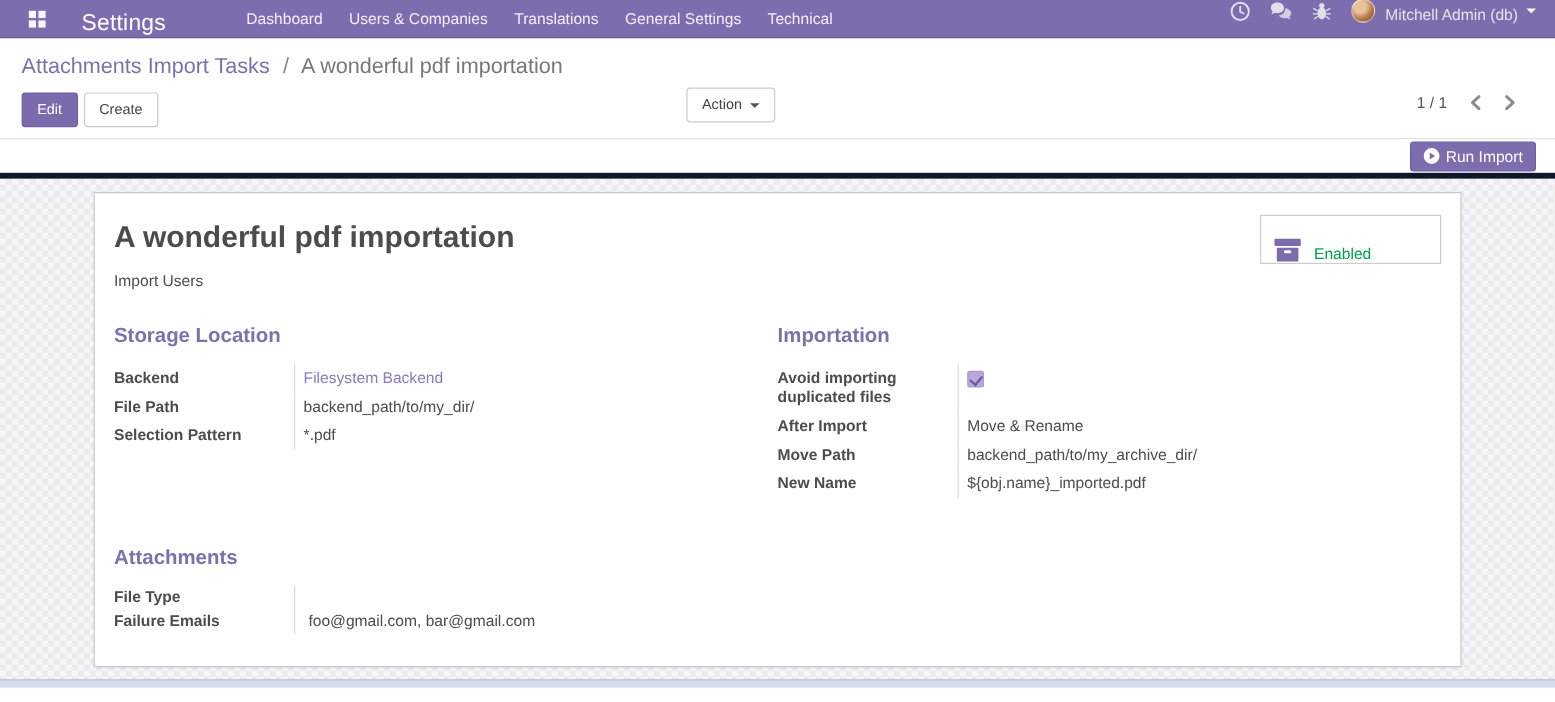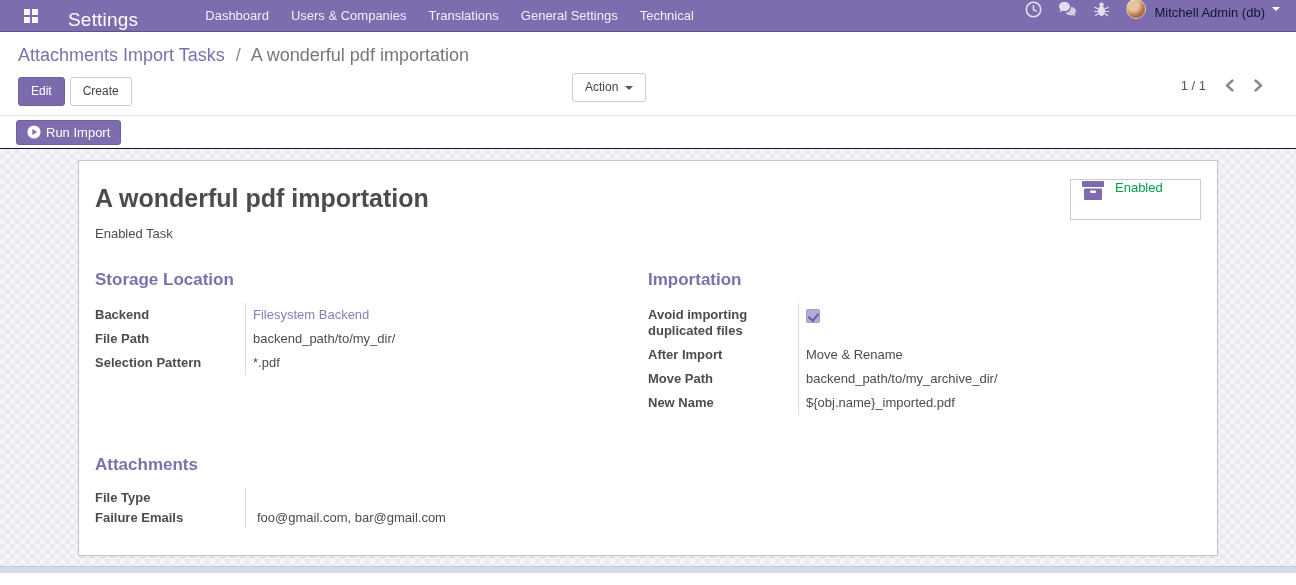--- a/index.html
+++ b/index.html
@@ -16,55 +16,55 @@
   .top-menu { display:flex; align-items:center; height:100%; }
   .top-menu .menu-item { color:#f2effa; font-size:13px; padding:0 11px; height:100%;
     display:flex; align-items:center; cursor:pointer; }
   .systray { margin-left:auto; display:flex; align-items:center; gap:0; }
   .tray-icon { width:34px; height:44px; display:flex; align-items:center; justify-content:center; cursor:pointer; }
   .tray-icon svg { opacity:.78; }
   .user-menu { display:flex; align-items:center; margin-left:8px; cursor:pointer; }
   .avatar { width:20px; height:20px; border-radius:50%;
     background:radial-gradient(circle at 35% 30%, #e8c49a 0 30%, #b4764a 60%, #7a4a2a 100%);
     border:1px solid rgba(255,255,255,.5); }
-  .user-name { color:#0f172a; font-size:13px; margin:6px 7px 0 8px; }
+  .user-name { color:#e5e5e5; font-size:13px; margin:6px 7px 0 8px; }
   .caret-down { width:0; height:0; border-left:4px solid transparent; border-right:4px solid transparent;
     border-top:4px solid #fff; }
 
   
   .control-panel { background:#fff; padding:10px 18px 0 18px; border-bottom:1px solid #e3e3e3; position:relative; height:84px; }
   .breadcrumb { font-size:18px; line-height:26px; }
   .breadcrumb .bc-parent { color:#7c71ad; cursor:pointer; }
   .breadcrumb .bc-sep { color:#888; margin:0 6px; }
   .breadcrumb .bc-current { color:#777; }
   .cp-buttons { display:flex; align-items:center; margin-top:9px; }
   .btn { font-size:12px; border-radius:3px; padding:5px 12px; cursor:pointer; line-height:17px; }
   .btn-primary { background:#7c6bac; border:1px solid #6f5f9e; color:#fff; }
   .btn-default { background:#fff; border:1px solid #ccc; color:#444; margin-left:5px; }
   .btn-action { position:absolute; left:567px; top:41px; display:flex; align-items:center; gap:7px; }
   .btn-action .caret { width:0; height:0; border-left:4px solid transparent; border-right:4px solid transparent; border-top:4px solid #555; }
   .pager { position:absolute; right:32px; top:46px; display:flex; align-items:center; font-size:13px; color:#555; }
   .pager-chevron { margin-left:18px; cursor:pointer; display:flex; }
 
   
-  .statusbar { height:33px; background:#fff; border-bottom:1px solid #0f172a;
-    display:flex; align-items:center; padding:0 16px; }
+  .statusbar { height:33px; background:#fff; border-bottom:5px solid #0f172a;
+    display:flex; align-items:center; padding:0 16px;justify-content:flex-end; }
   .btn-run { display:flex; align-items:center; gap:5px; background:#7d6cae; border:1px solid #6f5f9e;
     color:#fff; font-size:13px; border-radius:3px; padding:4px 10px; cursor:pointer; }
 
   
   .content { position:relative; height:424px;
     background-image:conic-gradient(#ebebef 25%, #f6f6f8 0 50%, #ebebef 0 75%, #f6f6f8 0);
     background-size:10px 10px; }
   .sheet { width:1140px; margin:0 auto; position:relative; top:11px; min-height:396px;
     background:#fff; border:1px solid #c6c6d0; box-shadow:0 1px 2px rgba(0,0,0,.08); padding:16px; }
   .sheet-title { font-size:25px; font-weight:bold; color:#4c4c4c; margin:7px 0 13px; }
   .sheet-subtitle { font-size:13px; color:#4c4c4c; }
-  .stat-button { position:absolute; top:18px; right:16px; width:131px; height:41px;
-    border:1px solid #ccc; background:#fff; display:flex; align-items:flex-start; gap:10px;
+  .stat-button { position:absolute; top:18px; right:16px; width:151px; height:41px;
+    border:1px solid #ccc; background:#fff; display:flex; align-items:flex-end; gap:10px;
     padding:0 10px; cursor:pointer; }
   .stat-label { color:#00a04a; font-size:13px; }
 
   .groups { display:grid; grid-template-columns:533px 553px; column-gap:20px; margin-top:29px; }
   .group-title { font-size:17px; font-weight:bold; color:#7c71ad; margin-bottom:13px; }
   .field-row { display:flex; }
   .field-label { width:150px; flex:0 0 150px; font-size:13px; font-weight:bold; color:#4c4c4c;
     padding:4px 10px 4px 0; line-height:16px; }
   .field-value { flex:1; border-left:1px solid #dcdcdc; padding:4px 0 4px 7px; font-size:13px;
     color:#4c4c4c; line-height:16px; min-height:24px; }
@@ -174,21 +174,21 @@
     <div class="stat-button">
       <svg width="24" height="21" viewBox="0 0 24 21">
         <rect x="1" y="1" width="22" height="6" rx="1" fill="#7c6bad"></rect>
         <rect x="3" y="8.5" width="18" height="11.5" rx="1" fill="#7c6bad"></rect>
         <rect x="9" y="10.5" width="6" height="2.6" rx="1" fill="#fff"></rect>
       </svg>
       <span class="stat-label">Enabled</span>
     </div>
 
     <div class="sheet-title">A wonderful pdf importation</div>
-    <div class="sheet-subtitle">Enabled Task</div>
+    <div class="sheet-subtitle">Import Users</div>
 
     <div class="groups">
 
       <div class="o-group">
         <div class="group-title">Storage Location</div>
         <div class="field-row">
           <div class="field-label">Backend</div>
           <div class="field-value link">Filesystem Backend</div>
         </div>
         <div class="field-row">

